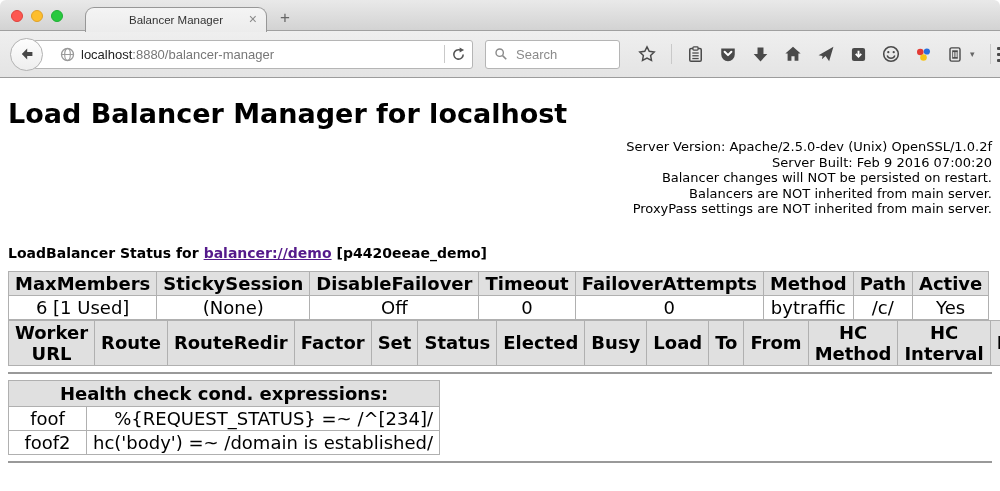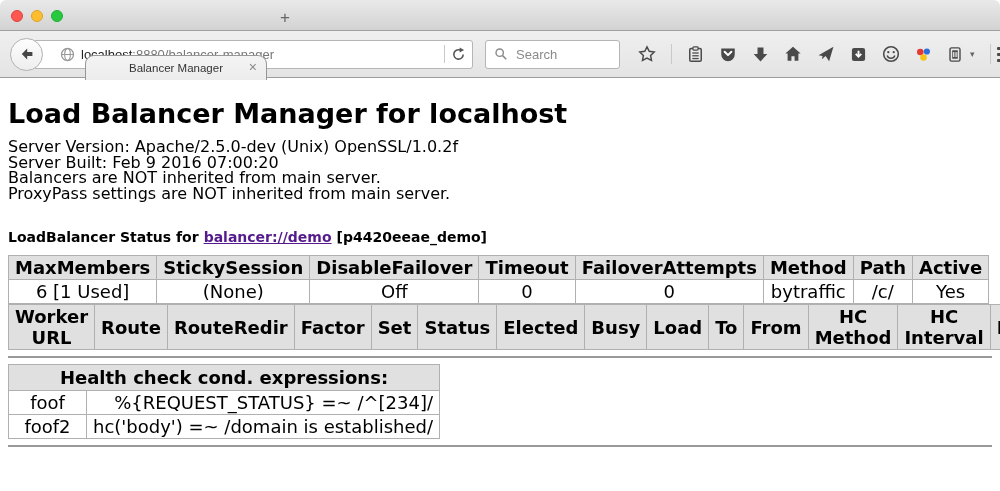--- a/index.html
+++ b/index.html
@@ -14,21 +14,21 @@
   .titlebar{position:relative;height:31px;background:linear-gradient(180deg,#e9e9e9,#d2d2d2);}
   .titlebar::after{content:"";position:absolute;left:0;right:0;bottom:0;height:1px;background:#a0a0a0;z-index:1;}
   .traffic{position:absolute;left:11px;top:10px;display:flex;gap:8px;z-index:3;}
   .light{width:12px;height:12px;border-radius:50%;box-sizing:border-box;}
   .light.close{background:#fd5750;border:1px solid #df423c;}
   .light.min{background:#fdbe2e;border:1px solid #dfa12a;}
   .light.max{background:#28c93f;border:1px solid #1faf34;}
   .tab{position:absolute;left:85px;top:7px;width:180px;height:24px;z-index:2;
     background:linear-gradient(180deg,#f4f4f4,#ececec);
     border:1px solid #979797;border-bottom:none;border-radius:9px 9px 0 0;
-    display:flex;align-items:center;justify-content:center;margin-top:48px;}
+    display:flex;align-items:center;justify-content:center;}
   .tab-title{font-size:11.5px;color:#333;}
   .tab-close{position:absolute;right:9px;top:3px;font-size:14px;color:#8a8a8a;line-height:16px;cursor:default;}
   .new-tab{position:absolute;left:280px;top:8px;font-size:17px;color:#666;font-weight:300;z-index:2;}
 
   
   .navbar{height:47px;background:linear-gradient(180deg,#efefef,#e4e4e4);
     border-bottom:1px solid #9c9c9c;display:flex;align-items:center;padding:0 12px 0 10px;gap:6px;box-sizing:border-box;}
   .back-btn{width:31px;height:31px;border-radius:50%;background:linear-gradient(#fdfdfd,#eee);
     border:1px solid #b2b2b2;display:flex;align-items:center;justify-content:center;z-index:2;margin-right:-16px;flex:none;}
   .url-bar{width:440px;height:29px;background:#fff;border:1px solid #b5b5b5;border-radius:3px;
@@ -46,21 +46,21 @@
   .icon-strip{display:flex;align-items:center;gap:15px;margin-left:12px;}
   .right-group{margin-left:auto;display:flex;align-items:center;gap:16px;}
   .tool-icon{display:flex;align-items:center;justify-content:center;}
   .caret{font-size:9px;color:#666;margin-left:-8px;}
   .burger{display:flex;flex-direction:column;gap:3px;}
   .burger span{display:block;width:18px;height:3px;background:#4a4a4a;border-radius:1px;}
 
   
   .content{background:#fff;padding:0 8px;color:#000;font-family:"DejaVu Sans","Liberation Sans",sans-serif;}
   h1.page-title{font-size:27px;font-weight:bold;margin:20px 0 10px;letter-spacing:0;}
-  .server-info{font-size:16px;line-height:15.5px;}
+  .server-info{font-size:13px;line-height:15.5px;text-align:right;}
   h3.status-heading{font-size:14px;font-weight:bold;margin:28px 0 10px;display:flex;gap:5px;align-items:baseline;}
   a.plink{color:#551a8b;text-decoration:underline;}
   table.tbl{border-collapse:collapse;border:1px solid #848484;font-size:18px;margin:0;}
   table.tbl th{background:#e0e0e0;font-weight:bold;text-align:center;border:1px solid #b0b0b0;padding:1px 6px;}
   table.tbl td{background:#fff;border:1px solid #b0b0b0;padding:1px 6px;text-align:center;}
   table.tbl td.al{text-align:left;}
   .balancer-table{margin-bottom:17px;}
   .worker-table{margin-bottom:0;}
   .worker-table td.empty{min-width:34px;}
   hr.rule{border:none;height:2px;background:#999;margin:6px 0;}
@@ -181,20 +181,21 @@
 
     </div>
   </div>
 
   <div class="content">
     <h1 class="page-title">Load Balancer Manager for localhost</h1>
 
     <div class="server-info">
       <div>Server Version: Apache/2.5.0-dev (Unix) OpenSSL/1.0.2f</div>
       <div>Server Built: Feb 9 2016 07:00:20</div>
+      <div>Balancer changes will NOT be persisted on restart.</div>
       <div>Balancers are NOT inherited from main server.</div>
       <div>ProxyPass settings are NOT inherited from main server.</div>
     </div>
 
     <h3 class="status-heading">
       <span>LoadBalancer Status for</span>
       <a href="#" class="plink">balancer://demo</a>
       <span>[p4420eeae_demo]</span>
     </h3>
 

